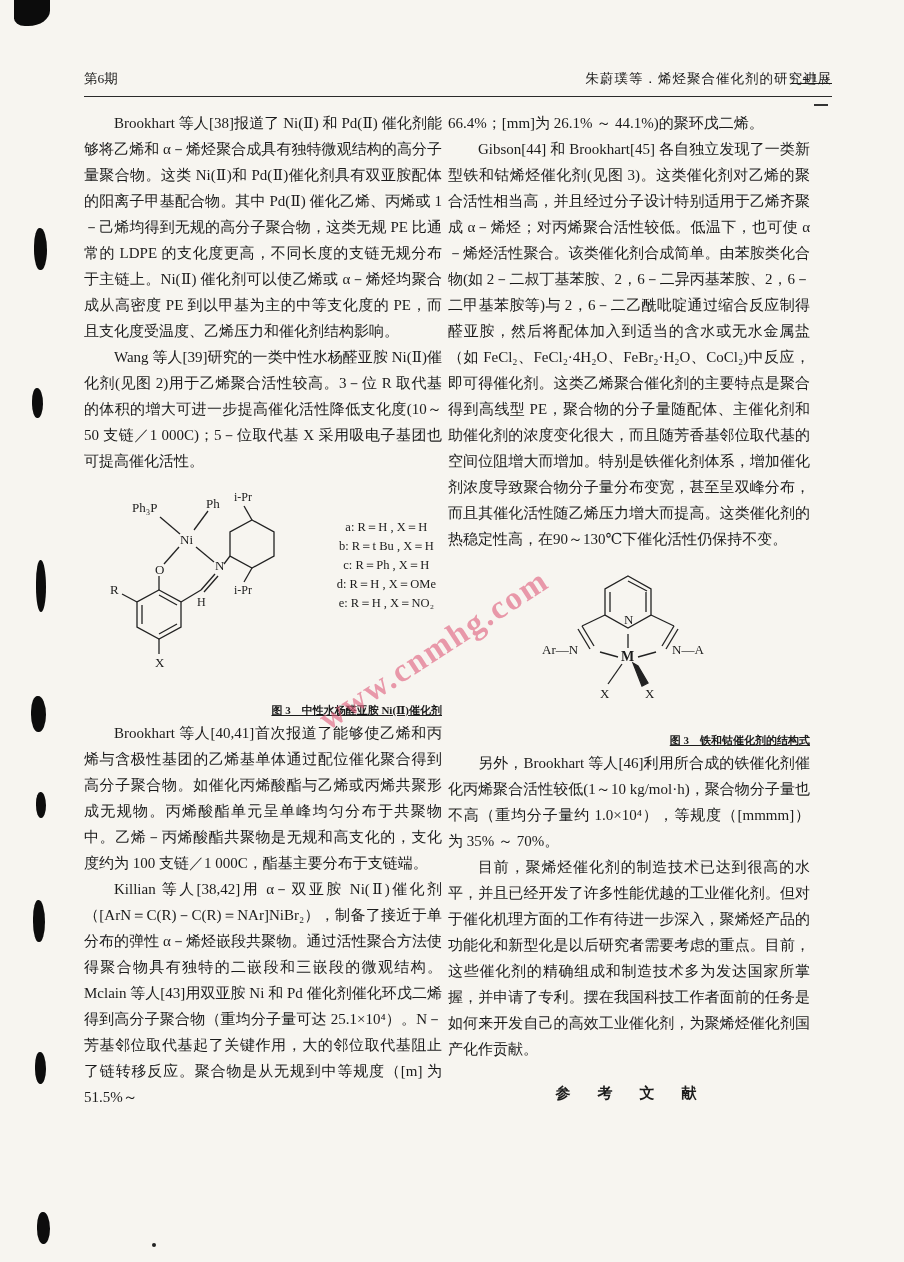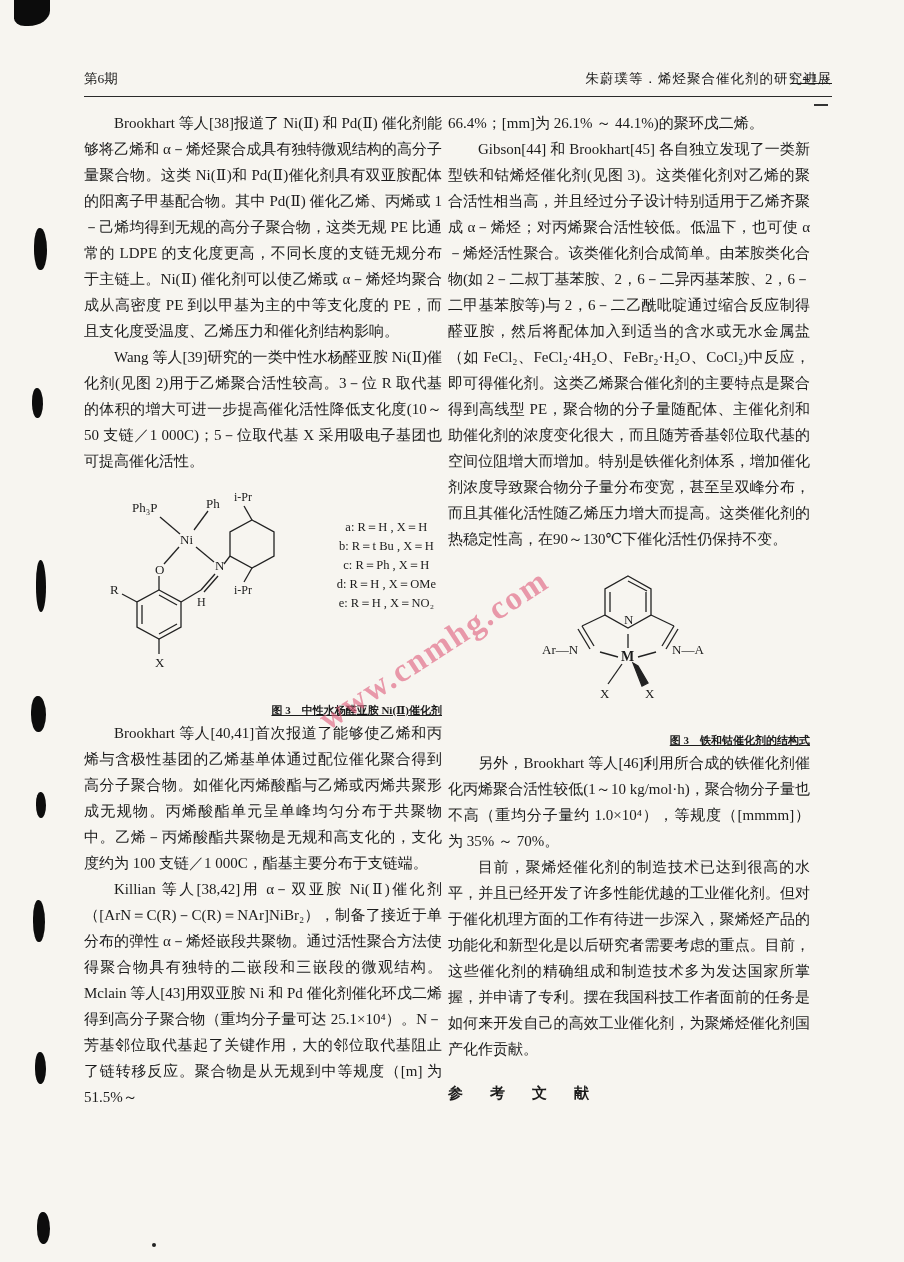--- a/index.html
+++ b/index.html
@@ -31,21 +31,21 @@
   .fig2-box{height:208px;}
   .fig3-box{height:160px;}
   .fig-caption{text-align:right;font-weight:bold;font-size:11px;line-height:20px;margin:2px 0 10px 0;text-indent:0;text-decoration:underline;}
   .struct-svg{position:absolute;left:0;top:0;}
   .fig2-variants{position:absolute;right:6px;top:34px;font-size:12.5px;line-height:19px;text-align:center;}
   .fig3-svg-wrap{position:absolute;left:60px;top:0;}
   svg text{font-family:"Liberation Serif","DejaVu Serif",serif;fill:#1b1b1b;}
 
   
   .section-heading{font-weight:bold;font-size:15.5px;margin:16px 0 8px 0 !important;text-indent:0;}
-  .refs-heading{font-weight:bold;text-align:left;font-size:15px;letter-spacing:6px;margin:18px 0 10px 0 !important;text-indent:0;}
+  .refs-heading{font-weight:bold;text-align:center;font-size:15px;letter-spacing:6px;margin:18px 0 10px 0 !important;text-indent:0;}
   .ref-line{font-size:13.5px;line-height:22px;text-indent:0;}
 
   
   .watermark{
     position:absolute;left:298px;top:622px;width:300px;
     transform:rotate(-33deg);
     font-size:33px;font-weight:bold;letter-spacing:2px;
     color:#e0607e;opacity:.62;white-space:nowrap;
     pointer-events:none;
   }

